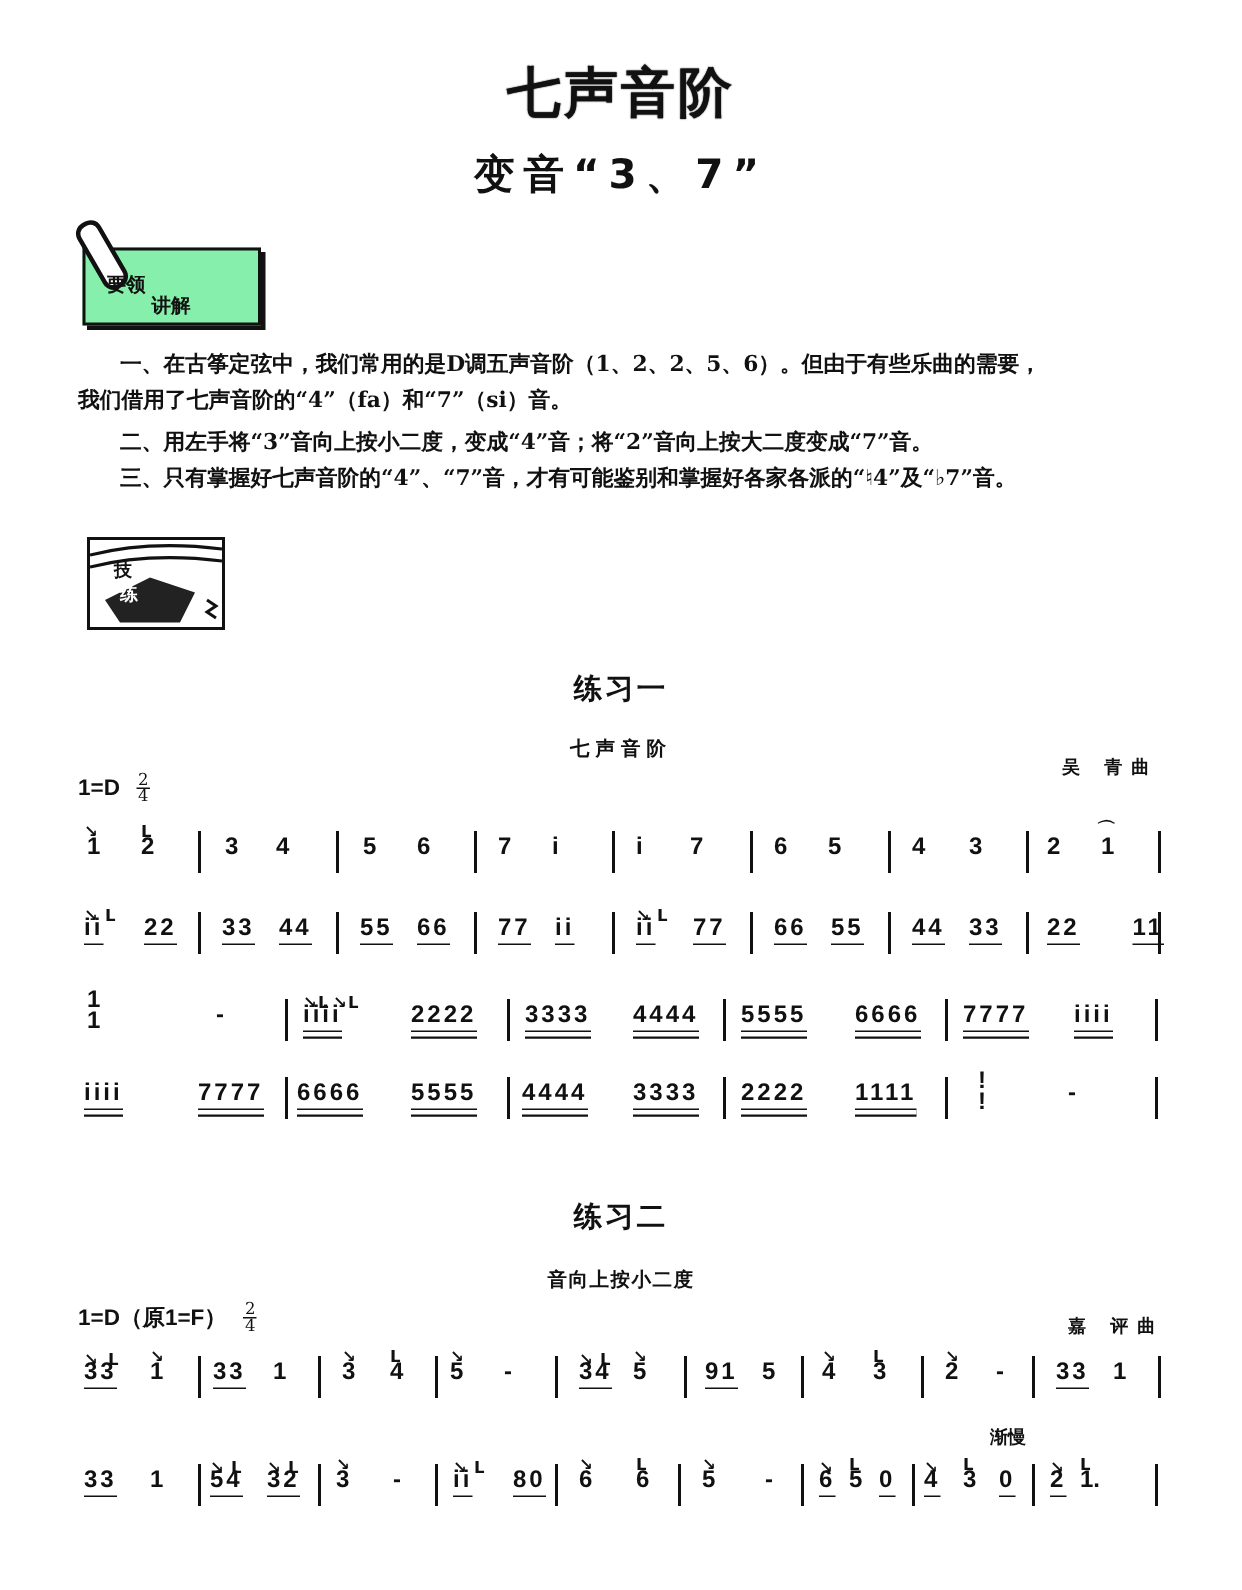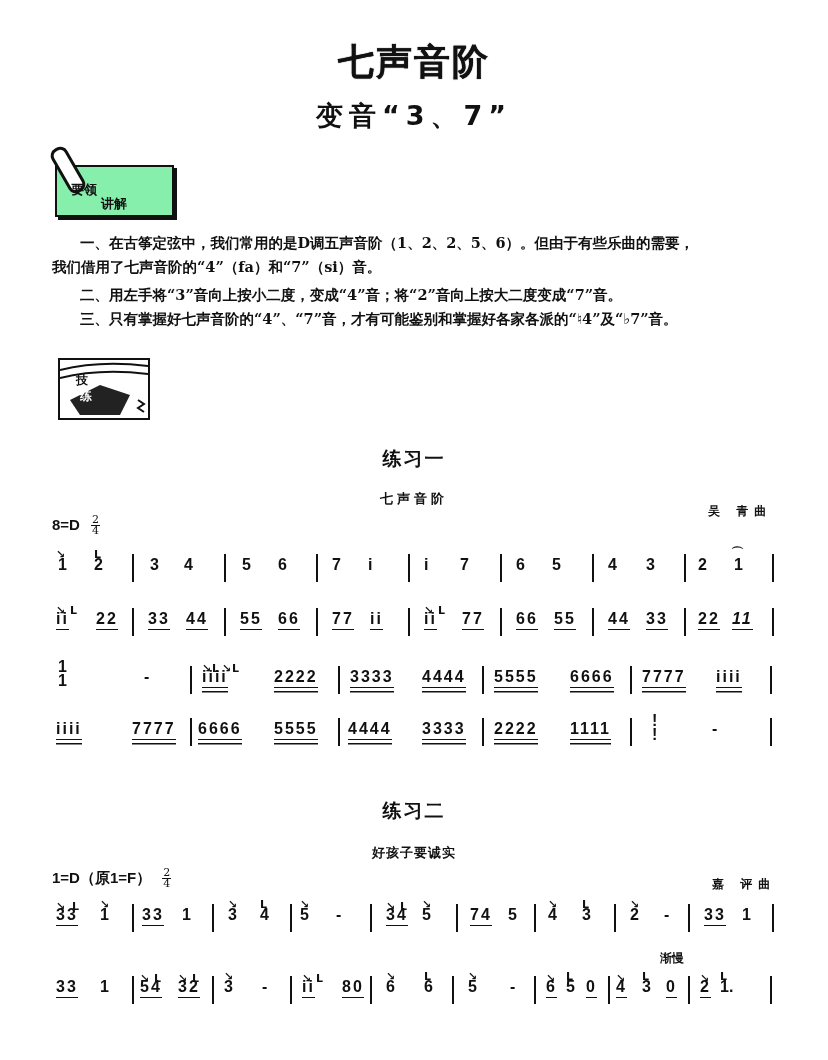--- a/index.html
+++ b/index.html
@@ -53,21 +53,21 @@
     <path d="M10 40 L40 25 L70 35 L60 55 L20 55 Z" fill="#222"></path>
     <path d="M78 40 L84 44 L78 48 L84 52" stroke="#111" stroke-width="2" fill="none"></path>
     <text x="16" y="24" font-size="12" font-weight="bold" fill="#111" font-family="DejaVu Sans, sans-serif">技</text>
     <text x="20" y="40" font-size="12" font-weight="bold" fill="#fff" font-family="DejaVu Sans, sans-serif">练</text>
   </svg>
 </div>
 
 <div class="abs ex-title" style="top:446px;">练习一</div>
 <div class="abs ex-sub" style="top:490px;">七声音阶</div>
 <div class="abs" style="left:52px;top:515px;">
-  <span class="key">8=D</span>
+  <span class="key">1=D</span>
   <span class="frac"><span class="num">2</span><span>4</span></span>
 </div>
 <div class="abs composer" style="left:708px;top:503px;">吴 青曲</div>
 
 <div class="abs staff" style="top:548px;">
   <span class="note" style="left:6px;"><span class="mark" style="left:-2px;">↘</span>1</span>
   <span class="note" style="left:42px;"><span class="mark" style="left:0;">L</span>2</span>
   <span class="bar" style="left:80px;"></span>
   <span class="note" style="left:98px;">3</span>
     <span class="note" style="left:132px;">4</span>
@@ -108,21 +108,21 @@
   <span class="grp" style="left:372px;"><span class="mark" style="left:0;">↘</span><span class="mark" style="left:14px;">L</span>ii</span>
   <span class="grp" style="left:410px;">77</span>
   <span class="bar" style="left:448px;"></span>
   <span class="grp" style="left:464px;">66</span>
     <span class="grp" style="left:502px;">55</span>
   <span class="bar" style="left:540px;"></span>
   <span class="grp" style="left:556px;">44</span>
     <span class="grp" style="left:594px;">33</span>
   <span class="bar" style="left:632px;"></span>
   <span class="grp" style="left:646px;">22</span>
-    <span class="grp" style="left:680px;font-style:italic;">11</span>
+    <span class="grp" style="left:703px;">11</span>
   <span class="bar" style="left:720px;"></span>
 </div>
 
 <div class="abs staff" style="top:660px;">
   <span class="note" style="left:6px;top:0;line-height:14px;">1<br>1</span>
   <span class="note" style="left:92px;">-</span>
   <span class="bar" style="left:138px;"></span>
   <span class="grp dbl" style="left:150px;"><span class="mark" style="left:0;">↘</span><span class="mark" style="left:10px;">L</span><span class="mark" style="left:20px;">↘</span><span class="mark" style="left:30px;">L</span>iiii</span>
   <span class="grp dbl" style="left:222px;">2222</span>
   <span class="bar" style="left:286px;"></span>
@@ -149,21 +149,21 @@
   <span class="bar" style="left:430px;"></span>
   <span class="grp dbl" style="left:442px;">2222</span>
   <span class="grp dbl" style="left:518px;">1111</span>
   <span class="bar" style="left:578px;"></span>
   <span class="note" style="left:600px;top:2px;line-height:14px;">!<br>!</span>
   <span class="note" style="left:660px;">-</span>
   <span class="bar double" style="left:718px;"></span>
 </div>
 
 <div class="abs ex-title" style="top:798px;">练习二</div>
-<div class="abs ex-sub" style="top:844px;letter-spacing:1px;">好孩子要诚实</div>
+<div class="abs ex-sub" style="top:844px;letter-spacing:1px;">音向上按小二度</div>
 <div class="abs" style="left:52px;top:868px;">
   <span class="key">1=D（原1=F）</span>
   <span class="frac"><span class="num">2</span><span>4</span></span>
 </div>
 <div class="abs composer" style="left:712px;top:876px;">嘉 评曲</div>
 
 <div class="abs staff" style="top:898px;">
   <span class="grp" style="left:4px;"><span class="mark" style="left:0;">↘</span><span class="mark" style="left:16px;">L</span>33</span>
   <span class="note" style="left:48px;"><span class="mark" style="left:0;">↘</span>1</span>
   <span class="bar" style="left:80px;"></span>
@@ -172,21 +172,21 @@
   <span class="bar" style="left:160px;"></span>
   <span class="note" style="left:176px;"><span class="mark" style="left:0;">↘</span>3</span>
   <span class="note" style="left:208px;"><span class="mark" style="left:0;">L</span>4</span>
   <span class="bar" style="left:238px;"></span>
   <span class="note" style="left:248px;"><span class="mark" style="left:0;">↘</span>5</span>
   <span class="note" style="left:284px;">-</span>
   <span class="bar" style="left:318px;"></span>
   <span class="grp" style="left:334px;"><span class="mark" style="left:0;">↘</span><span class="mark" style="left:14px;">L</span>34</span>
   <span class="note" style="left:370px;"><span class="mark" style="left:0;">↘</span>5</span>
   <span class="bar" style="left:404px;"></span>
-  <span class="grp" style="left:418px;">74</span>
+  <span class="grp" style="left:418px;">91</span>
     <span class="note" style="left:456px;">5</span>
   <span class="bar" style="left:482px;"></span>
   <span class="note" style="left:496px;"><span class="mark" style="left:0;">↘</span>4</span>
   <span class="note" style="left:530px;"><span class="mark" style="left:0;">L</span>3</span>
   <span class="bar" style="left:562px;"></span>
   <span class="note" style="left:578px;"><span class="mark" style="left:0;">↘</span>2</span>
   <span class="note" style="left:612px;">-</span>
   <span class="bar" style="left:636px;"></span>
   <span class="grp" style="left:652px;">33</span>
     <span class="note" style="left:690px;">1</span>

